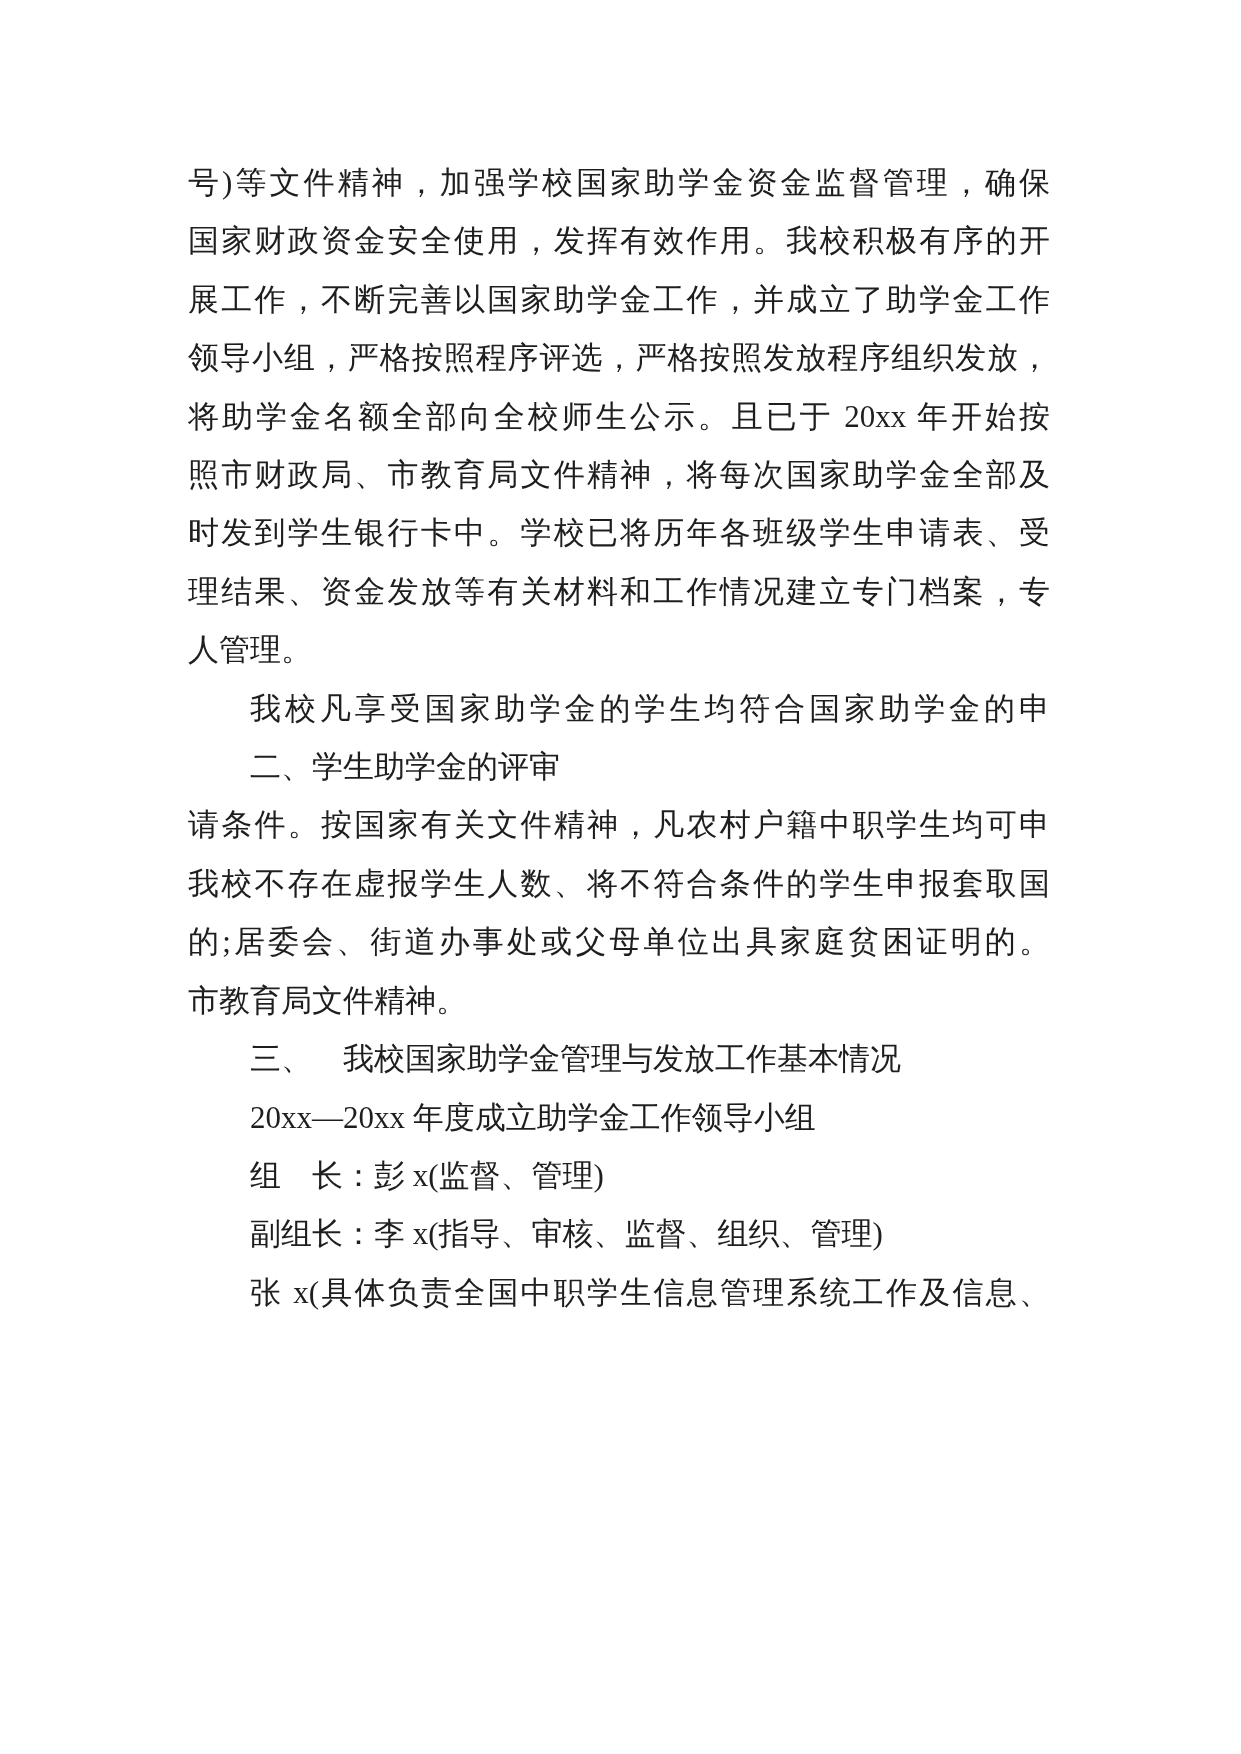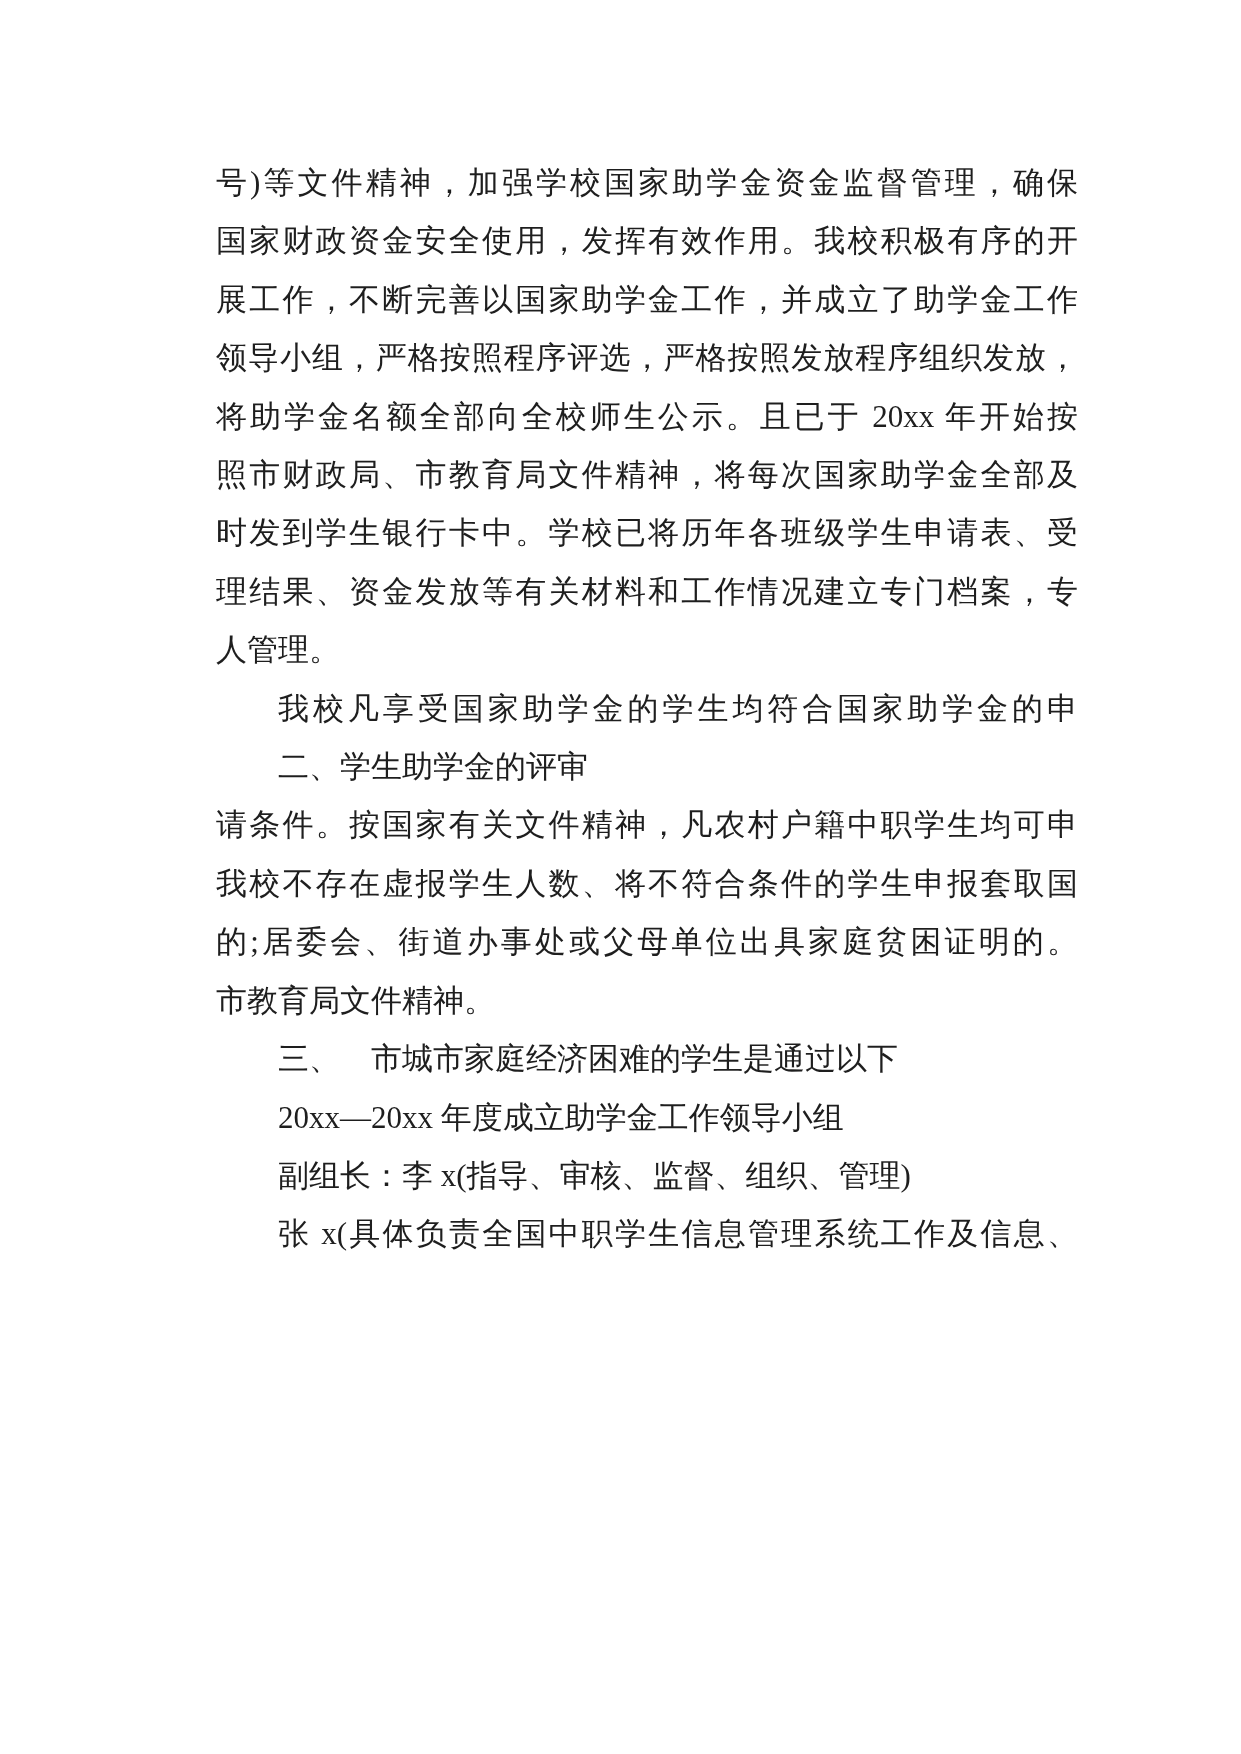--- a/index.html
+++ b/index.html
@@ -43,34 +43,35 @@
     text-align-last: justify;
   }
   .line.indent {
     text-indent: 62px;
   }
 </style>
 </head>
 <body style="background: rgb(255, 255, 255);">
 
 <div class="page">
-  <div class="text-block" id="lines-container" style="color: rgb(30, 30, 30); margin-left: 28px;">
+  <div class="text-block" id="lines-container" style="color: rgb(30, 30, 30);">
       <div class="line fill">号)等文件精神，加强学校国家助学金资金监督管理，确保</div>
       <div class="line fill">国家财政资金安全使用，发挥有效作用。我校积极有序的开</div>
       <div class="line fill">展工作，不断完善以国家助学金工作，并成立了助学金工作</div>
       <div class="line fill">领导小组，严格按照程序评选，严格按照发放程序组织发放，</div>
       <div class="line fill">将助学金名额全部向全校师生公示。且已于 20xx 年开始按</div>
       <div class="line fill">照市财政局、市教育局文件精神，将每次国家助学金全部及</div>
       <div class="line fill">时发到学生银行卡中。学校已将历年各班级学生申请表、受</div>
       <div class="line fill">理结果、资金发放等有关材料和工作情况建立专门档案，专</div>
       <div class="line">人管理。</div>
       <div class="line fill indent">我校凡享受国家助学金的学生均符合国家助学金的申</div>
       <div class="line indent">二、学生助学金的评审</div>
       <div class="line fill">请条件。按国家有关文件精神，凡农村户籍中职学生均可申</div>
       <div class="line fill">我校不存在虚报学生人数、将不符合条件的学生申报套取国</div>
       <div class="line fill">的;居委会、街道办事处或父母单位出具家庭贫困证明的。</div>
       <div class="line">市教育局文件精神。</div>
-      <div class="line indent">三、　市城市家庭经济困难的学生是通过以下</div>
+      <div class="line indent">三、　我校国家助学金管理与发放工作基本情况</div>
       <div class="line indent">20xx—20xx 年度成立助学金工作领导小组</div>
+      <div class="line indent">组　长：彭 x(监督、管理)</div>
       <div class="line indent">副组长：李 x(指导、审核、监督、组织、管理)</div>
       <div class="line fill indent">张 x(具体负责全国中职学生信息管理系统工作及信息、</div>
     </div>
 </div>
 
 </body></html>

